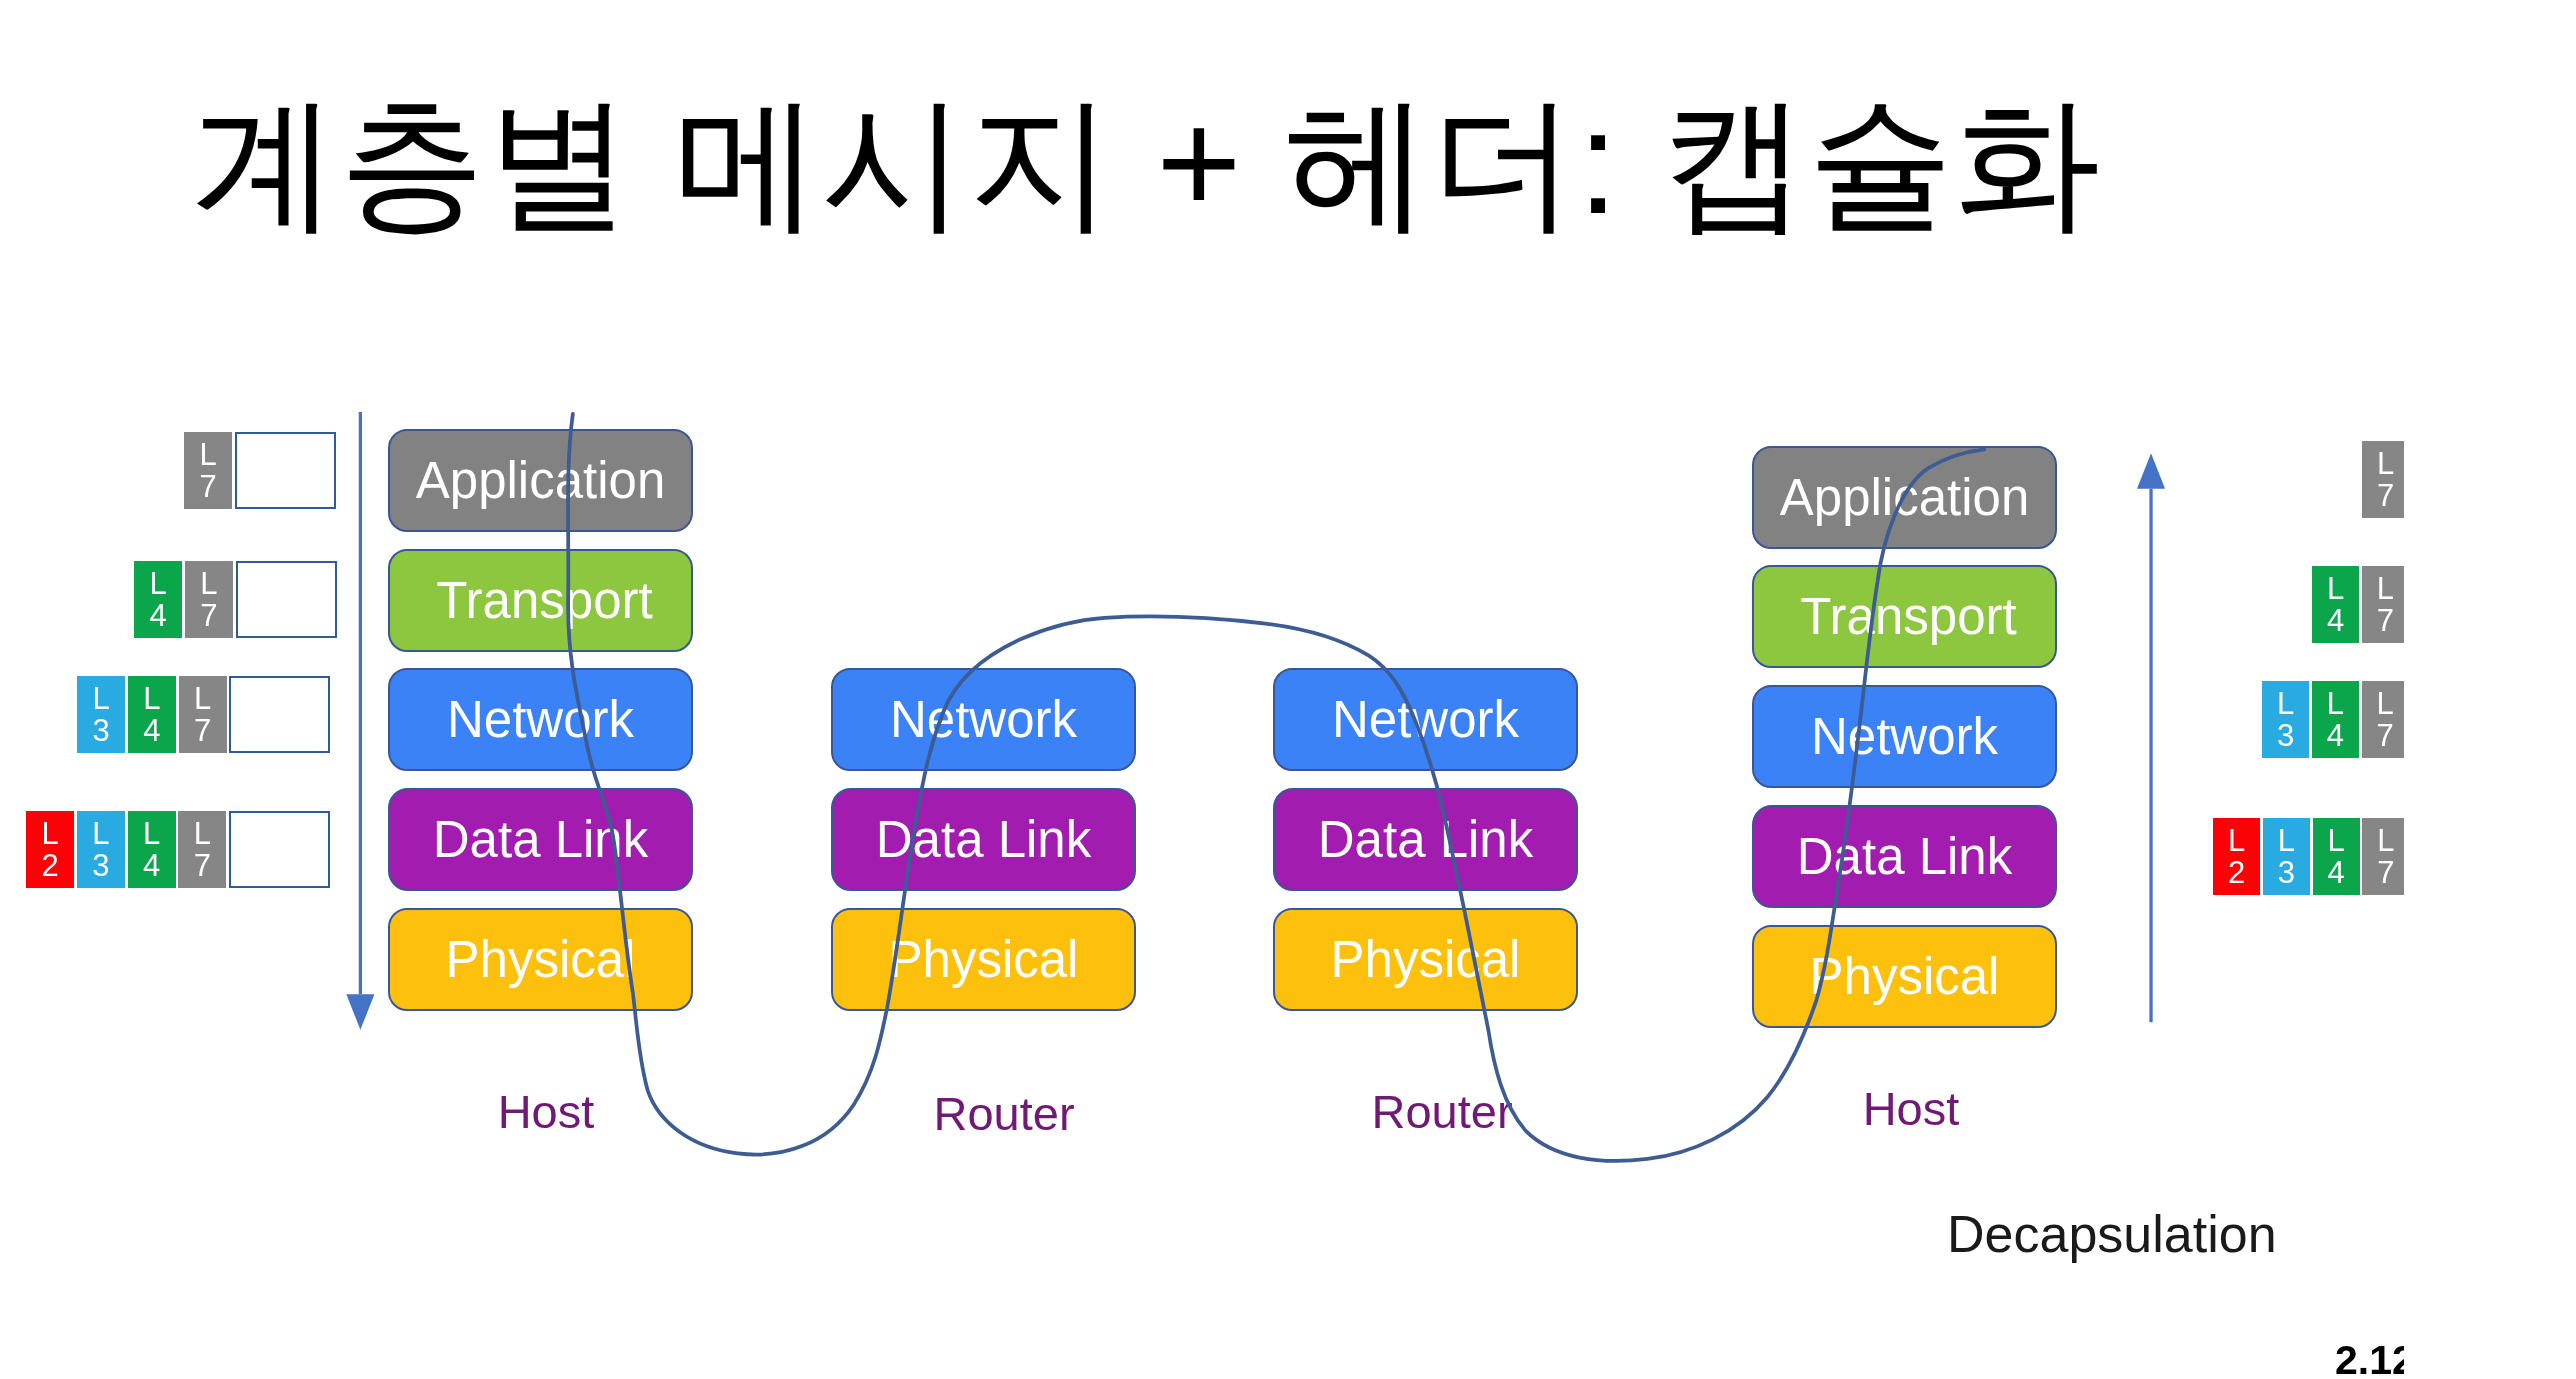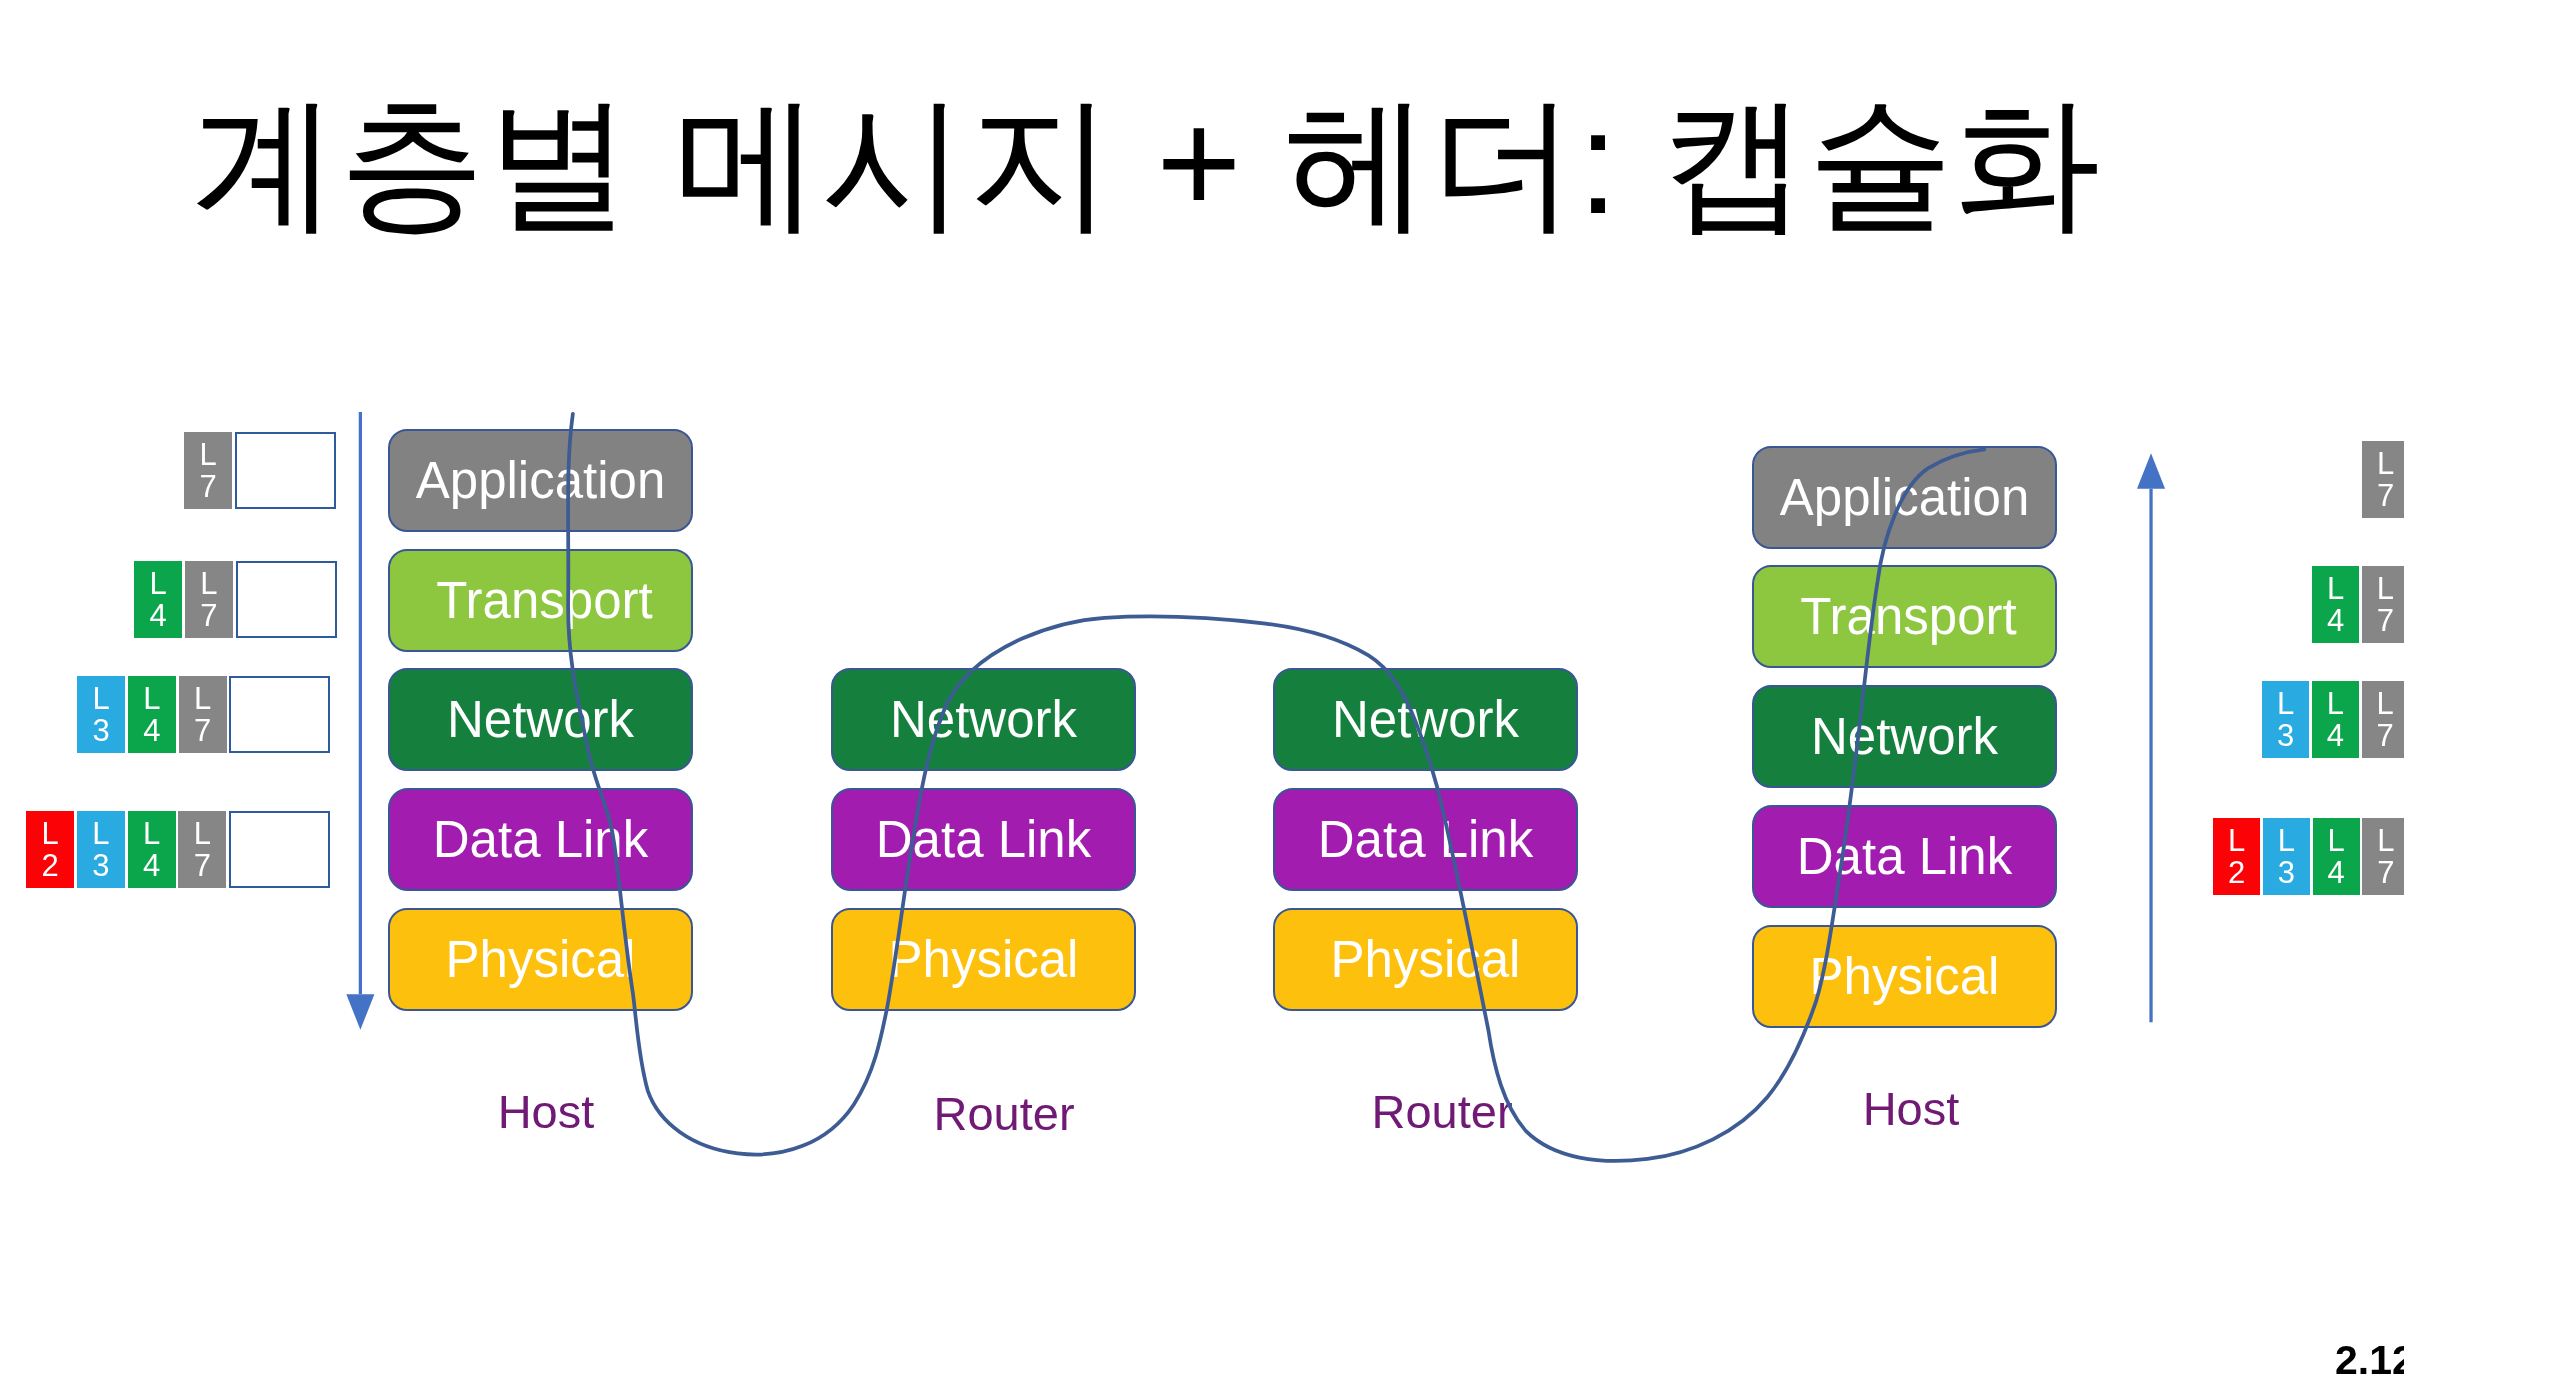--- a/index.html
+++ b/index.html
@@ -6,21 +6,21 @@
   .slide{position:relative;width:2404px;height:1380px;background:#ffffff;overflow:hidden;
          font-family:"Liberation Sans", sans-serif;}
   .title{position:absolute;left:192px;top:66px;font-size:146px;font-weight:500;color:#000;
          letter-spacing:0.9px;white-space:nowrap;}
   
   .layerbox{position:absolute;width:305px;height:103px;border-radius:19px;
             border:2.8px solid #3A5795;box-sizing:border-box;color:#fff;font-size:51px;
             display:flex;align-items:center;justify-content:center;white-space:nowrap;}
   .bg-app{background:#828282;}
   .bg-tra{background:#8DC63F;padding-left:8px;}
-  .bg-net{background:#15803d;}
+  .bg-net{background:#3b82f6;}
   .bg-dl{background:#a21caf;border-radius:20px;}
   .bg-phy{background:#FDC00D;}
   
   .pktrow{position:absolute;display:flex;gap:2.8px;}
   .pcell{width:48px;height:77px;color:#fff;font-size:31px;line-height:1.02;
          display:flex;flex-direction:column;align-items:center;justify-content:center;}
   .pktrow.right .pcell{width:47px;}
   .c-l7{background:#868686;}
   .c-l4{background:#0BA64B;}
   .c-l3{background:#29ABE2;}
@@ -196,20 +196,21 @@
         <span>7</span>
       </div>
     <div class="pwhite"></div>
   </div>
 
   <div class="nodelabel" style="left:546px;top:1084px;">Host</div>
   <div class="nodelabel" style="left:1004px;top:1086px;">Router</div>
   <div class="nodelabel" style="left:1442px;top:1084px;">Router</div>
   <div class="nodelabel" style="left:1911px;top:1081px;">Host</div>
 
+  <div class="caption" style="left:1947px;top:1204px;">Decapsulation</div>
 
   <div class="pagenum" style="left:2335px;top:1337px;">2.12</div>
 
   <svg class="overlay" viewBox="0 0 2752 1474">
 
     <g>
       <line x1="385" y1="440" x2="385" y2="1062" stroke="#4472C4" stroke-width="3.5"></line>
       <polygon points="385,1100 370,1062 400,1062" fill="#4472C4"></polygon>
     </g>
 

